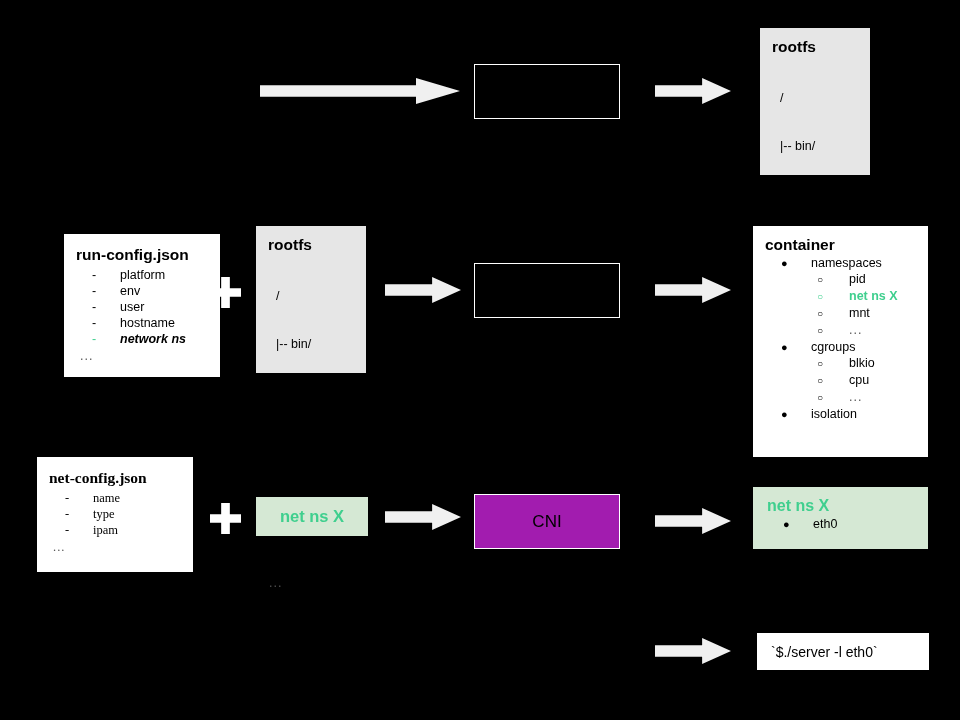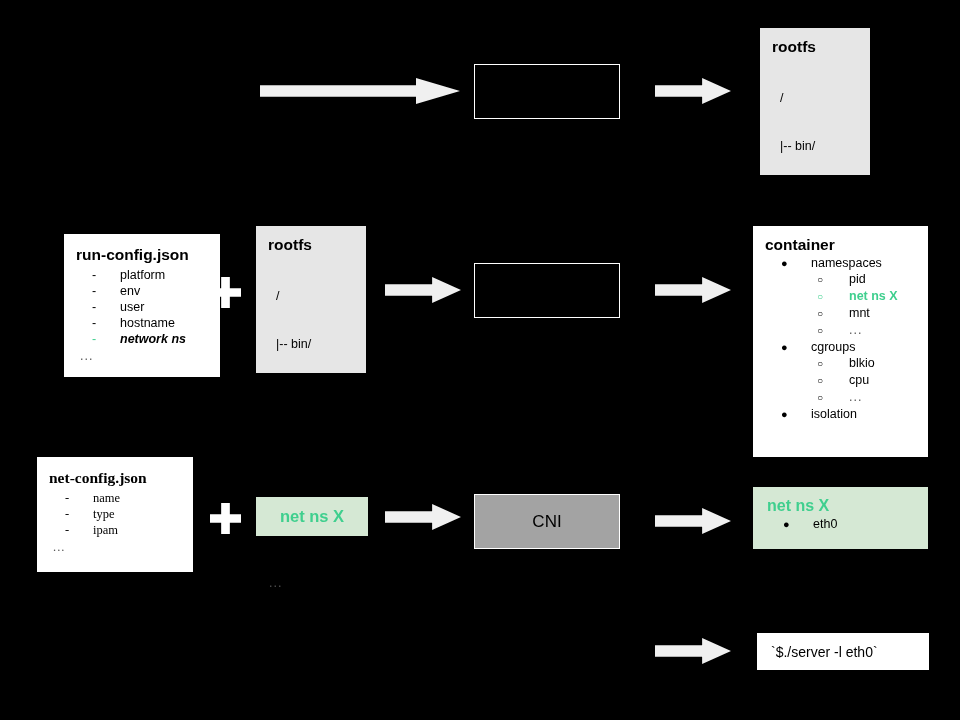--- a/index.html
+++ b/index.html
@@ -37,21 +37,21 @@
   }
   
   .proc-box {
     border: 1px solid #FFFFFF;
     display: flex;
     align-items: center;
     justify-content: center;
     font-size: 17px;
     color: #000000;
   }
-  .proc-cni { background: #a3a3a3; }
+  .proc-cni { background: #a21caf; }
 
   
   .grey-panel {
     background: #E6E6E6;
     color: #000000;
     padding: 10px 8px 8px 12px;
   }
   .grey-panel .title {
     font-weight: bold;
     font-size: 15.5px;

